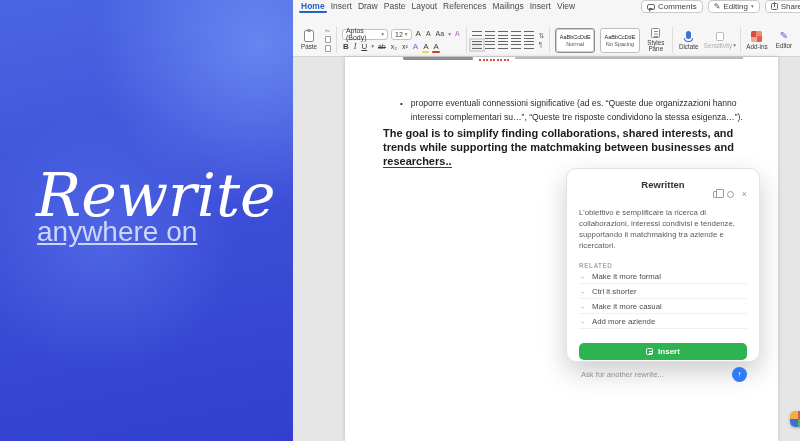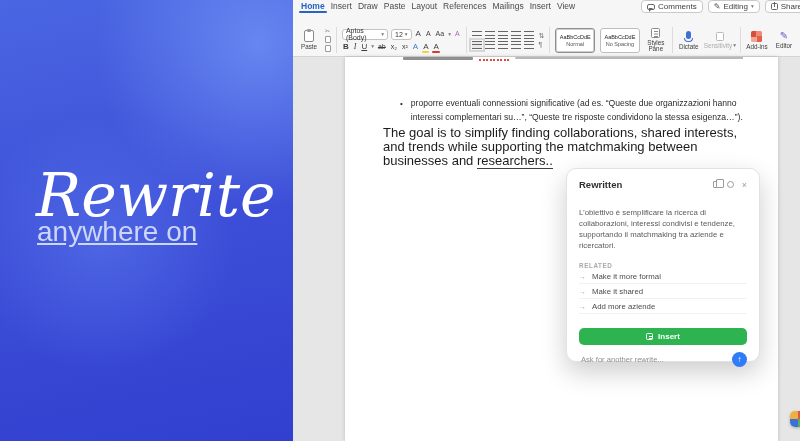--- a/index.html
+++ b/index.html
@@ -81,33 +81,33 @@
 
   
   #canvas{position:absolute;left:0;top:57px;width:100%;height:384px;background:#e7e6e7;}
   #page{position:absolute;left:52px;top:0;width:433px;height:384px;background:#ffffff;box-shadow:0 0 4px rgba(0,0,0,.18);}
   .cutline{position:absolute;top:0;left:38px;width:360px;height:4px;overflow:hidden;}
   .cut-a{position:absolute;left:20px;top:0;width:70px;height:2.5px;background:#8f8f8f;border-radius:1px;}
   .cut-b{position:absolute;left:96px;top:1.5px;width:30px;height:2.5px;background:repeating-linear-gradient(90deg,#e04a3a 0 2px,transparent 2px 3.5px);}
   .cut-c{position:absolute;left:132px;top:0;width:230px;height:2px;background:#b9b9b9;border-radius:1px;}
   .doc-bullet{position:absolute;left:55px;top:40px;width:350px;display:flex;gap:8px;font-size:8.6px;line-height:13.5px;color:#2b2b2b;}
   .doc-bullet .glyph{font-size:8px;line-height:13.5px;}
-  .doc-goal{position:absolute;left:38px;top:69px;width:370px;font-size:13px;font-weight:400;line-height:14px;color:#1c1c1c;}
+  .doc-goal{position:absolute;left:38px;top:69px;width:370px;font-size:11px;font-weight:700;line-height:14px;color:#1c1c1c;}
   .u-target{border-bottom:1.5px solid #3f3f3f;}
 
   
   #popup{position:absolute;left:273px;top:111px;width:194px;height:194px;background:#fff;border:1px solid #e2e2e2;border-radius:10px;box-shadow:0 10px 26px rgba(0,0,0,.20);padding:10px 12px 8px;}
-  .pop-head{display:flex;}
+  .pop-head{display:flex;align-items:center;flex-direction:column;}
   .pop-title{font-size:9.5px;font-weight:700;color:#2f2f2f;}
   .pop-ics{margin-left:auto;display:flex;align-items:center;gap:8px;}
   .copy-ic{width:6px;height:7px;border:1px solid #9b9b9b;border-radius:1px;position:relative;}
   .copy-ic::before{content:'';position:absolute;left:2px;top:-3px;width:6px;height:7px;border:1px solid #9b9b9b;border-radius:1px;background:#fff;}
   .gear-ic{width:7px;height:7px;border:1.5px solid #9b9b9b;border-radius:50%;}
   .x-ic{font-size:9px;color:#9b9b9b;line-height:8px;}
-  .pop-body{margin-top:17px;font-size:7.8px;line-height:11px;color:#5a5a5a;}
+  .pop-body{margin-top:9px;font-size:7.8px;line-height:11px;color:#5a5a5a;}
   .pop-related{margin-top:11px;font-size:6.3px;letter-spacing:.6px;color:#a9a9a9;font-weight:700;}
   .rel-item{display:flex;align-items:center;gap:6px;height:15px;border-bottom:1px solid #f1f1f1;font-size:7.8px;color:#4c4c4c;}
   .rel-item:last-of-type{border-bottom:none;}
   .rel-arrow{color:#a5a5a5;font-size:7px;}
   .insert-btn{margin-top:14px;width:100%;height:17px;border:none;border-radius:5px;background:#2eb351;color:#fff;font-size:8px;font-weight:700;display:flex;align-items:center;justify-content:center;gap:5px;}
   .ins-ic{width:7px;height:7px;border:1px solid #fff;border-radius:1.5px;background:linear-gradient(#fff 0 0) 1.5px 2px/3.5px 1px no-repeat,linear-gradient(#fff 0 0) 1.5px 4px/3.5px 1px no-repeat;}
   .pop-foot{margin-top:7px;display:flex;align-items:center;gap:13px;}
   .ask-input{border:none;outline:none;flex:1;font-size:7.6px;color:#555;background:transparent;}
   .ask-input::placeholder{color:#8f8f8f;}
   .send-btn{width:15px;height:15px;border-radius:50%;border:none;background:#2f7cf6;color:#fff;font-size:8px;line-height:15px;text-align:center;padding:0;}
@@ -307,21 +307,25 @@
           </span>
         </div>
         <div class="pop-body">L’obiettivo è semplificare la ricerca di collaborazioni, interessi condivisi e tendenze, supportando il matchmaking tra aziende e ricercatori.</div>
         <div class="pop-related">RELATED</div>
         <div class="rel-item">
           <span class="rel-arrow">→</span>
           <span>Make it more formal</span>
         </div>
         <div class="rel-item">
           <span class="rel-arrow">→</span>
-          <span>Make it shared</span>
+          <span>Ctrl it shorter</span>
+        </div>
+        <div class="rel-item">
+          <span class="rel-arrow">→</span>
+          <span>Make it more casual</span>
         </div>
         <div class="rel-item">
           <span class="rel-arrow">→</span>
           <span>Add more aziende</span>
         </div>
         <button class="insert-btn">
           <span class="ins-ic"></span>
           <span>Insert</span>
         </button>
         <div class="pop-foot">

